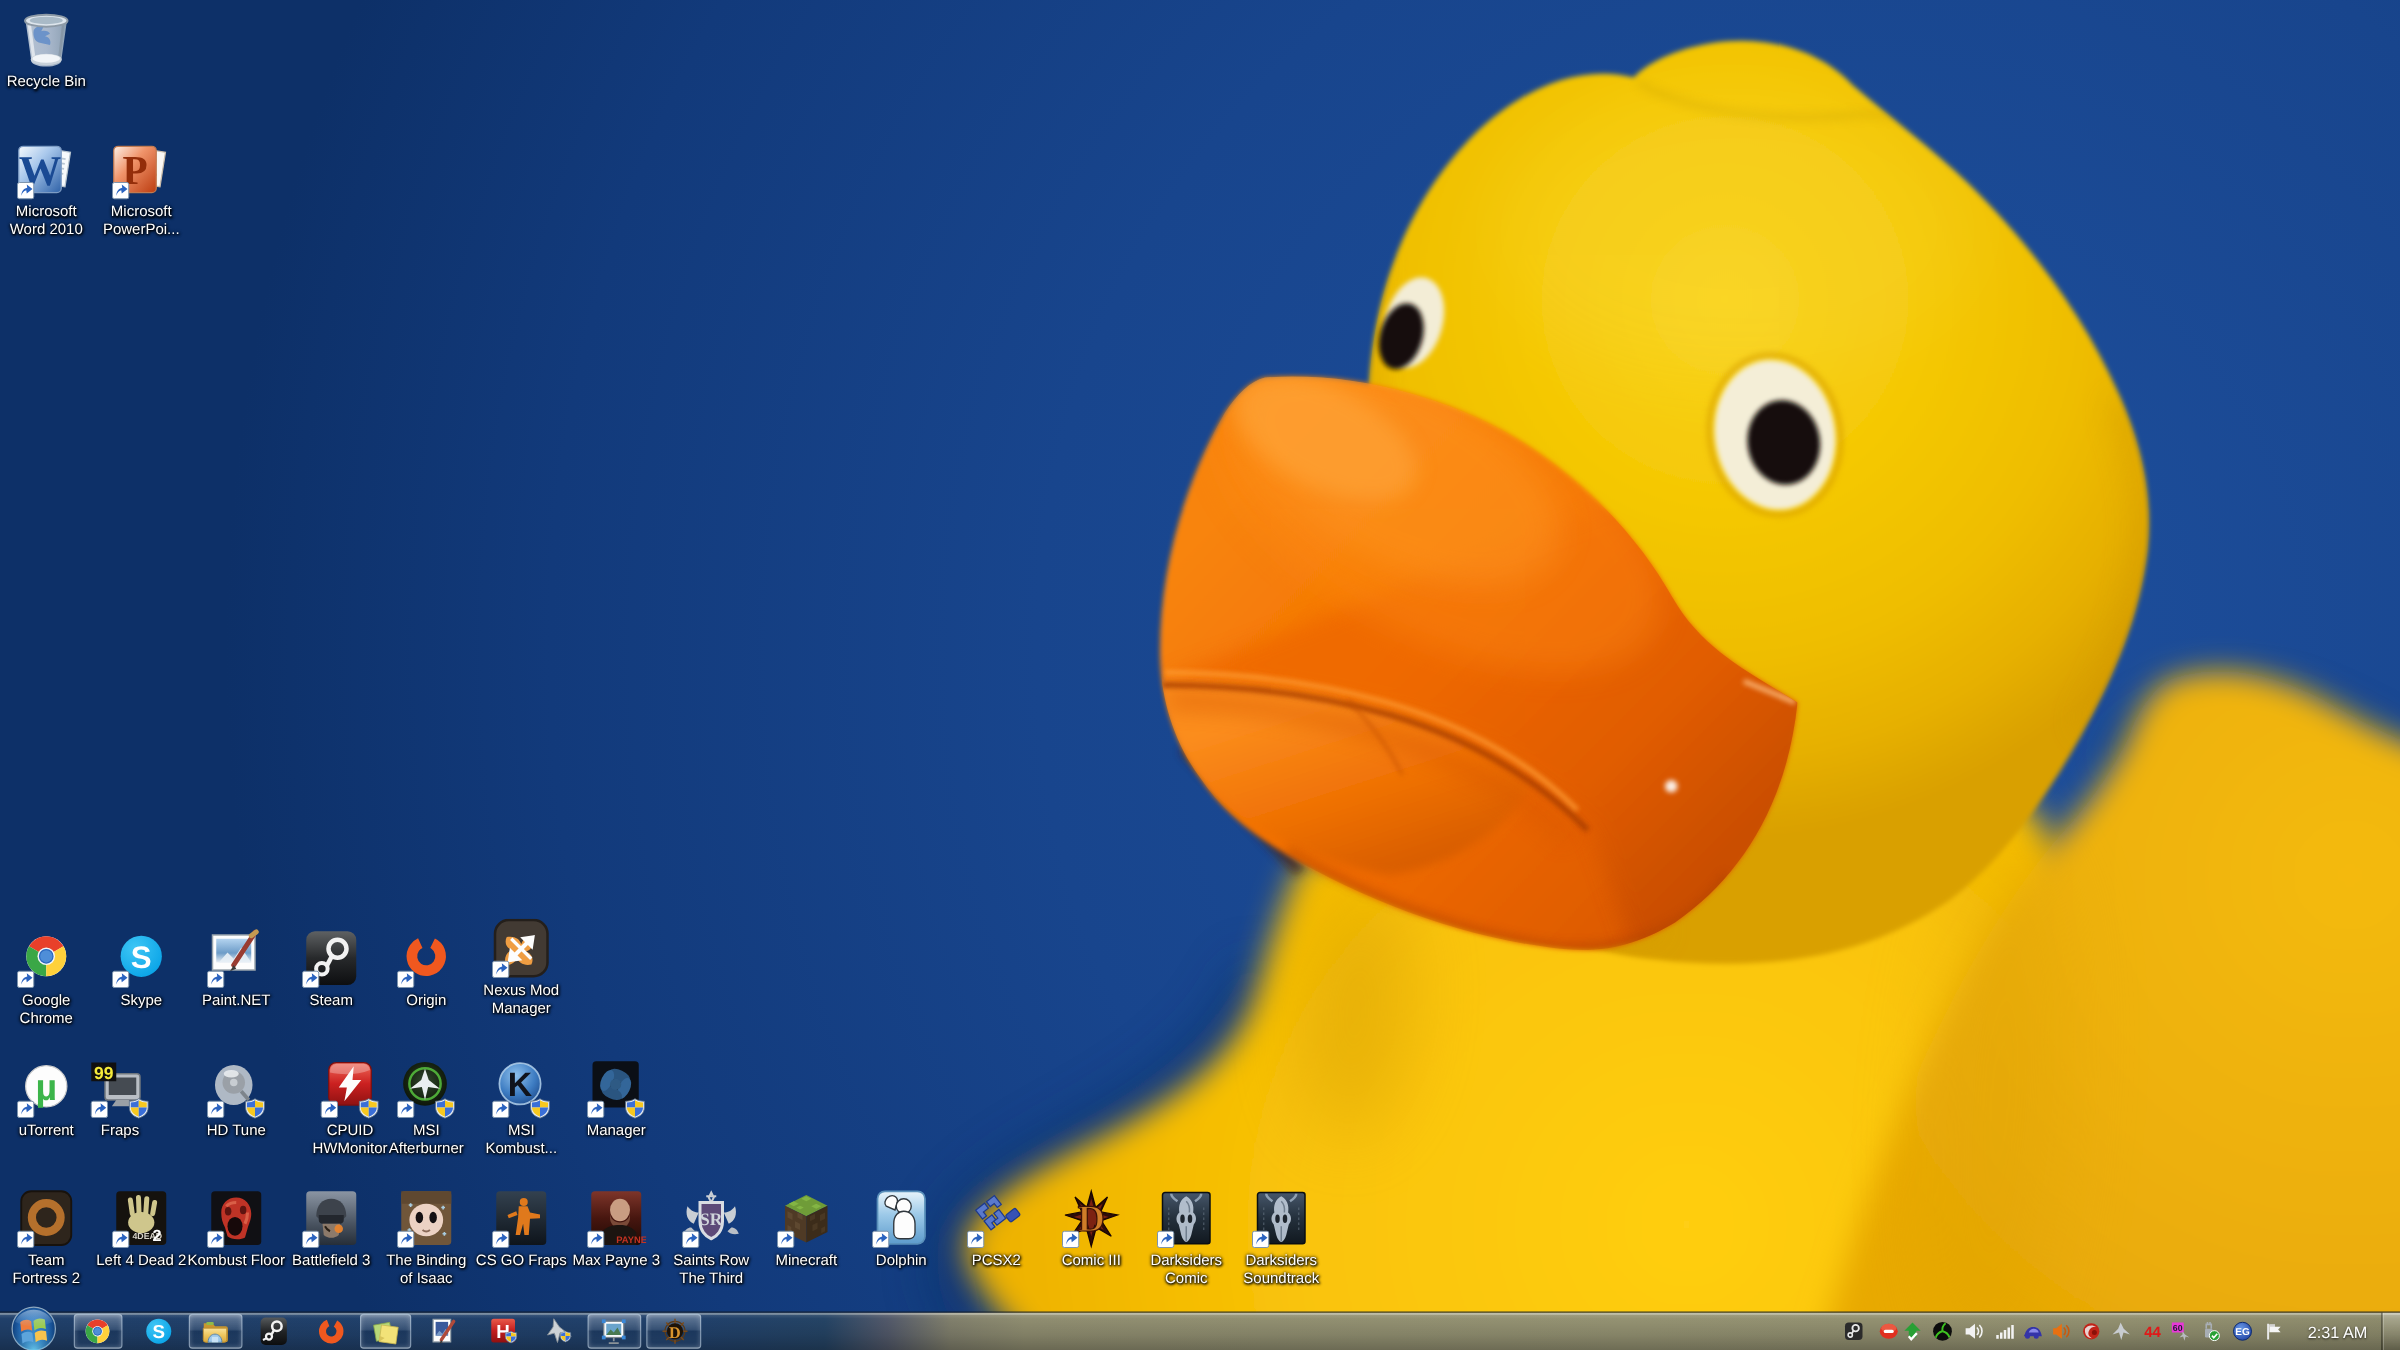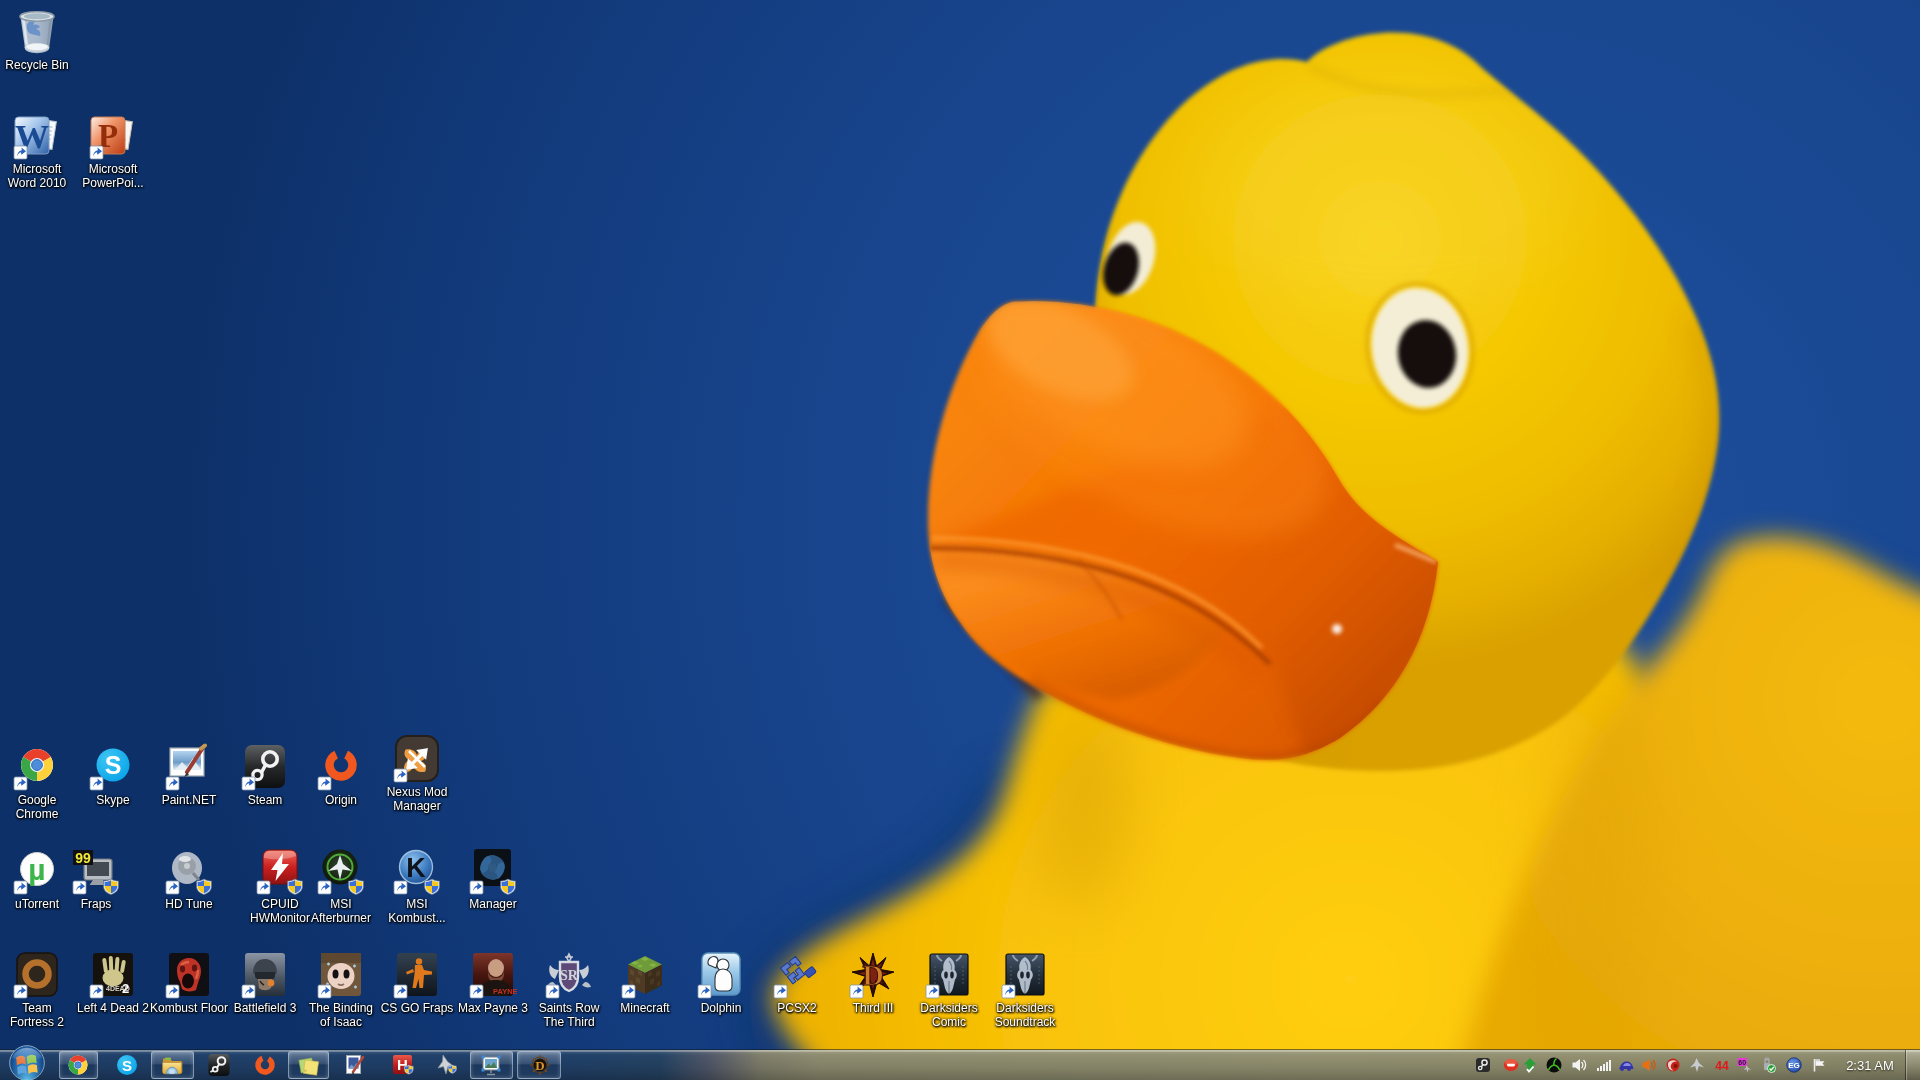--- a/index.html
+++ b/index.html
@@ -650,21 +650,21 @@
 <div class="di" style="left:823px;top:951px">
     <svg class="main" width="48" height="48" viewBox="0 0 48 48">
 <path d="M24,2 L27.5,15 L37,6.5 L31.5,18.5 L45,21 L32,25.5 L40,38 L28,31 L24,46 L20,31 L8,38 L16.5,25.5 L3,21 L16.5,18.5 L11,6.5 L20.5,15 Z" fill="#2e0d08" stroke="#1a0602" stroke-width="1"></path>
 <path d="M24,8 L26.5,17 L33,12 L29.5,20 L38,22.5 L29,25 L34,33 L26.5,28.5 L24,38 L21.5,28.5 L14,33 L19,25 L10,22.5 L18.5,20 L15,12 L21.5,17 Z" fill="#7c2212"></path>
 <text x="24" y="34" text-anchor="middle" font-size="30" font-weight="bold" font-family="Liberation Serif" fill="#cf7d28" stroke="#3c1206" stroke-width="1">D</text>
 <g>
         <rect x="1" y="34" width="13" height="13" rx="1.5" fill="#fff" stroke="#7d94ad" stroke-width="0.8"></rect>
         <path d="M4 44.5c.3-3.2 1.6-5.7 4.8-6.3l-.4-2.6 4.6 3.6-4.6 3.6-.4-2.6c-2.2.5-3.2 2.2-4 4.3z" fill="#2a63c0"></path>
       </g>
     </svg>
-    <div class="lbl">Third III</div>
+    <div class="lbl">Comic III</div>
   </div>
 <div class="di" style="left:899px;top:951px">
     <svg class="main" width="48" height="48" viewBox="0 0 48 48">
 <defs>
         <linearGradient id="dark1_dsg" x1="0" y1="0" x2="0" y2="1">
           <stop offset="0" stop-color="#46566a"></stop>
           <stop offset=".5" stop-color="#24303c"></stop>
           <stop offset="1" stop-color="#11181f"></stop>
         </linearGradient>
       </defs>

